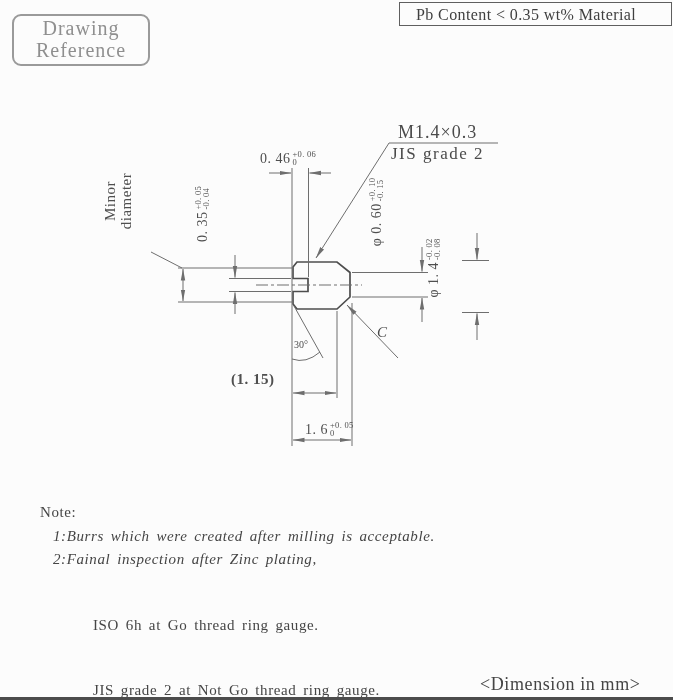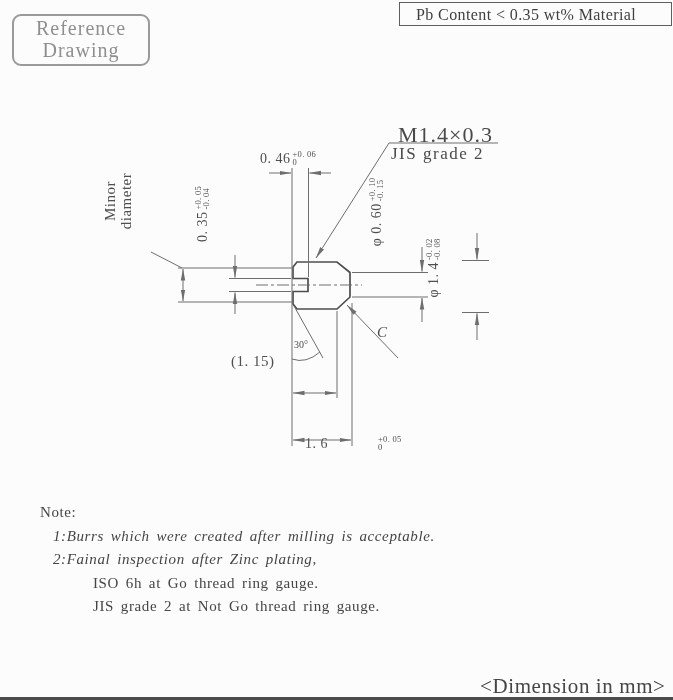--- a/index.html
+++ b/index.html
@@ -19,34 +19,34 @@
   .tol{display:inline-flex;flex-direction:column;font-size:8.5px;line-height:8px;
        letter-spacing:0.3px;margin-left:2px;transform:translateY(-6px);}
   .rot{transform:translate(-50%,-50%) rotate(-90deg);}
   .rot-anchor{position:absolute;width:0;height:0;overflow:visible;display:flex;align-items:center;justify-content:center;}
   .rot-anchor .dim{position:relative;}
   .minor-label{color:#4f4f4f;font-size:15px;line-height:16px;text-align:center;letter-spacing:0.5px;white-space:nowrap;}
   
   .notes{position:absolute;left:40px;top:501px;color:#454545;font-size:15px;line-height:23.5px;
          letter-spacing:0.6px;word-spacing:2.5px;white-space:nowrap;}
   .ind1{margin-left:13px;font-style:italic;}
-  .ind2{margin-left:53px;}
-  .units{position:absolute;left:480px;top:674px;color:#454545;font-size:21px;letter-spacing:0.6px;white-space:nowrap;}
+  .ind2{margin-left:53px;margin-top:42px;}
+  .units{position:absolute;left:480px;top:674px;color:#454545;font-size:18px;letter-spacing:0.6px;white-space:nowrap;}
   .scan-edge{position:absolute;left:0;top:697px;width:100%;height:3px;background:#4c4c4c;}
   svg{position:absolute;left:0;top:0;}
   .c-italic{font-style:italic;}
 </style>
 </head>
 <body>
 
 <div class="page">
 
   <div class="stamp">
+    <div>Drawing</div>
     <div>Reference</div>
-    <div>Drawing</div>
   </div>
 
   <div class="pbbox">
     <span>Pb Content &lt; 0.35 wt% Material</span>
   </div>
 
   <svg width="673" height="700" viewBox="0 0 673 700">
     <defs>
       <marker id="ah" viewBox="0 0 12 6" refX="11.5" refY="3" markerWidth="12" markerHeight="6" orient="auto-start-reverse" markerUnits="userSpaceOnUse">
         <path d="M0,0.8 L12,3 L0,5.2 Z" fill="#6e6e6e"></path>
@@ -118,21 +118,21 @@
         <path d="M292,359 Q306,364 320,352"></path>
       </g>
 
       <g>
         <line x1="398" y1="358" x2="347" y2="305" marker-end="url(#ah)"></line>
       </g>
 
     </g>
   </svg>
 
-  <div class="txt" style="left:398px;top:122px;font-size:22px;letter-spacing:1px;">M1.4×0.3</div>
+  <div class="txt" style="left:398px;top:122px;font-size:18px;letter-spacing:1px;">M1.4×0.3</div>
   <div class="txt" style="left:391px;top:144px;font-size:17px;letter-spacing:1.5px;">JIS grade 2</div>
 
   <span class="dim" style="left:260px;top:151px;">
     <span class="v">0. 46</span>
     <span class="tol">
       <span>+0. 06</span>
       <span>0</span>
     </span>
   </span>
 
@@ -166,25 +166,25 @@
     </span>
   </div>
 
   <div class="rot-anchor" style="left:146px;top:217px;">
     <div class="minor-label rot" style="position:relative;">
       <div>Minor</div>
       <div>diameter</div>
     </div>
   </div>
 
-  <span class="dim" style="left:231px;top:353px;font-size:15px;">
+  <span class="dim" style="left:231px;top:371px;font-size:15px;font-weight:bold;">
     <span class="v">(1. 15)</span>
   </span>
 
-  <span class="dim" style="left:305px;top:436px;gap:48px;">
+  <span class="dim" style="left:305px;top:422px;">
     <span class="v">1. 6</span>
     <span class="tol">
       <span>+0. 05</span>
       <span>0</span>
     </span>
   </span>
 
   <div class="txt" style="left:294px;top:339px;font-size:10px;">30°</div>
 
   <div class="txt c-italic" style="left:377px;top:324px;font-size:15px;">C</div>

